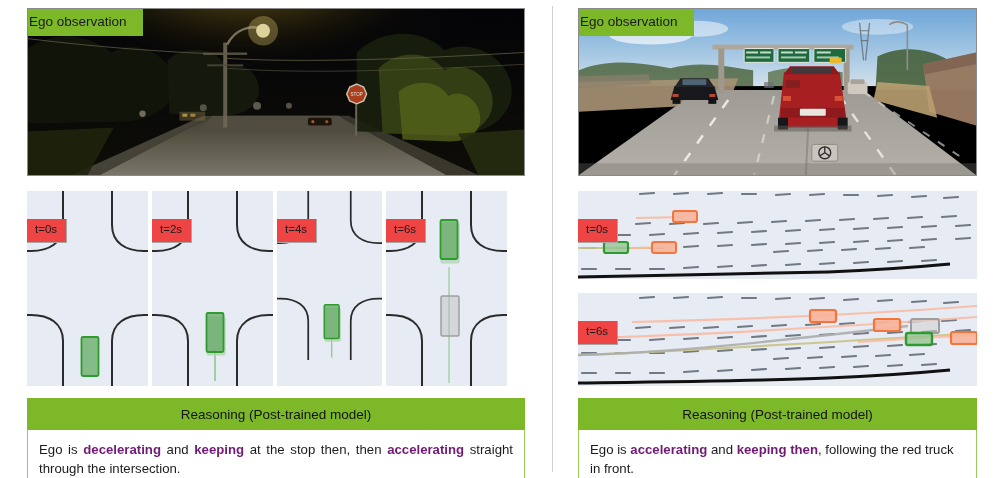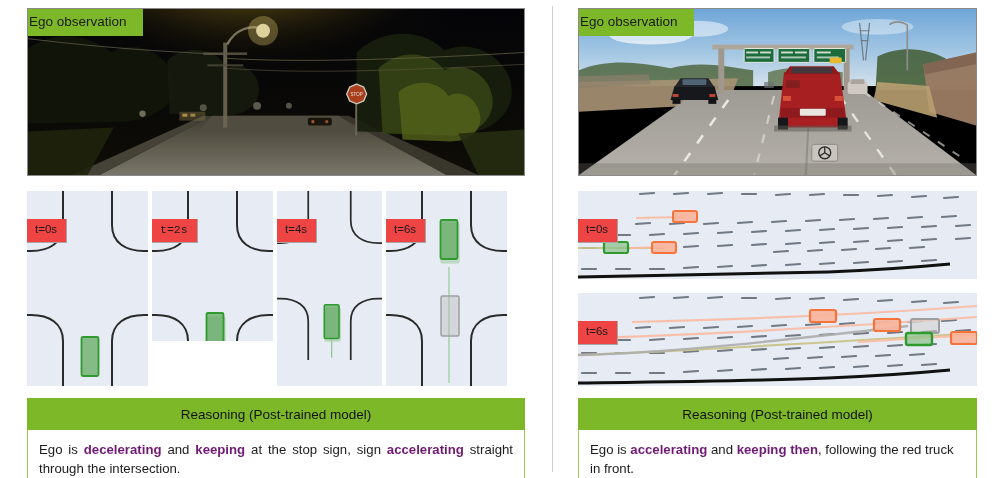--- a/index.html
+++ b/index.html
@@ -172,21 +172,21 @@
           <path d="M85 0 L85 34 C85 52 99 60 117 60 L121 60" stroke="#2b2b2b" stroke-width="2" fill="none"></path>
           <path d="M36 195 L36 150 C36 132 22 124 4 124 L0 124" stroke="#2b2b2b" stroke-width="2" fill="none"></path>
           <path d="M85 195 L85 150 C85 132 99 124 117 124 L121 124" stroke="#2b2b2b" stroke-width="2" fill="none"></path>
         </svg>
         <svg viewBox="0 0 121 195" preserveAspectRatio="none">
           <rect x="54.5" y="146" width="17" height="39" rx="1.5" fill="#63ab63" fill-opacity=".75" stroke="#2f9b2f" stroke-width="1.8"></rect>
         </svg>
         <div class="t-tag">t=0s</div>
       </div>
 
-      <div class="bev" style="width:121px;height:150px;font-family:Liberation Mono, monospace;">
+      <div class="bev" style="width:121px;height:195px;">
         <svg viewBox="0 0 121 195" preserveAspectRatio="none">
           <path d="M36 0 L36 34 C36 52 22 60 4 60 L0 60" stroke="#2b2b2b" stroke-width="2" fill="none"></path>
           <path d="M85 0 L85 34 C85 52 99 60 117 60 L121 60" stroke="#2b2b2b" stroke-width="2" fill="none"></path>
           <path d="M36 195 L36 150 C36 132 22 124 4 124 L0 124" stroke="#2b2b2b" stroke-width="2" fill="none"></path>
           <path d="M85 195 L85 150 C85 132 99 124 117 124 L121 124" stroke="#2b2b2b" stroke-width="2" fill="none"></path>
         </svg>
         <svg viewBox="0 0 121 195" preserveAspectRatio="none">
           <path d="M63 158 L63 190" stroke="#7ec07e" stroke-width="1.6" fill="none" opacity=".85"></path>
           <rect x="55" y="126" width="18" height="38" rx="1.5" fill="#9ec79e" fill-opacity=".55" stroke="#b9d6b9" stroke-width="1.2"></rect>
           <rect x="54.5" y="122" width="17" height="39" rx="1.5" fill="#63ab63" fill-opacity=".75" stroke="#2f9b2f" stroke-width="1.8"></rect>
@@ -222,21 +222,21 @@
           <rect x="55" y="32" width="18" height="40" rx="1.5" fill="#9ec79e" fill-opacity=".5" stroke="#b9d6b9" stroke-width="1.2"></rect>
           <rect x="54.5" y="29" width="17" height="39" rx="1.5" fill="#63ab63" fill-opacity=".75" stroke="#2f9b2f" stroke-width="1.8"></rect>
         </svg>
         <div class="t-tag">t=6s</div>
       </div>
     </div>
 
     <div class="reason-box" style="left:0; top:390px; width:498px;">
       <div class="reason-head">Reasoning (Post-trained model)</div>
       <div class="reason-body justify" style="height:58px;">
-        <span>Ego is </span><span class="kw">decelerating</span><span> and </span><span class="kw">keeping</span><span> at the stop sign, sign </span><span class="kw">accelerating</span><span> straight through the intersection.</span>
+        <span>Ego is </span><span class="kw">decelerating</span><span> and </span><span class="kw">keeping</span><span> at the stop then, then </span><span class="kw">accelerating</span><span> straight through the intersection.</span>
       </div>
     </div>
   </div>
 
   <div class="example" style="left:578px; top:8px; width:399px; height:462px;">
 
     <div class="cam-wrap" style="position:absolute; left:0; top:0; width:399px; height:168px;">
       <svg class="cam-canvas" viewBox="0 0 399 168" preserveAspectRatio="none">
         <defs>
           <linearGradient id="skyR" x1="0" y1="0" x2="0" y2="1">

